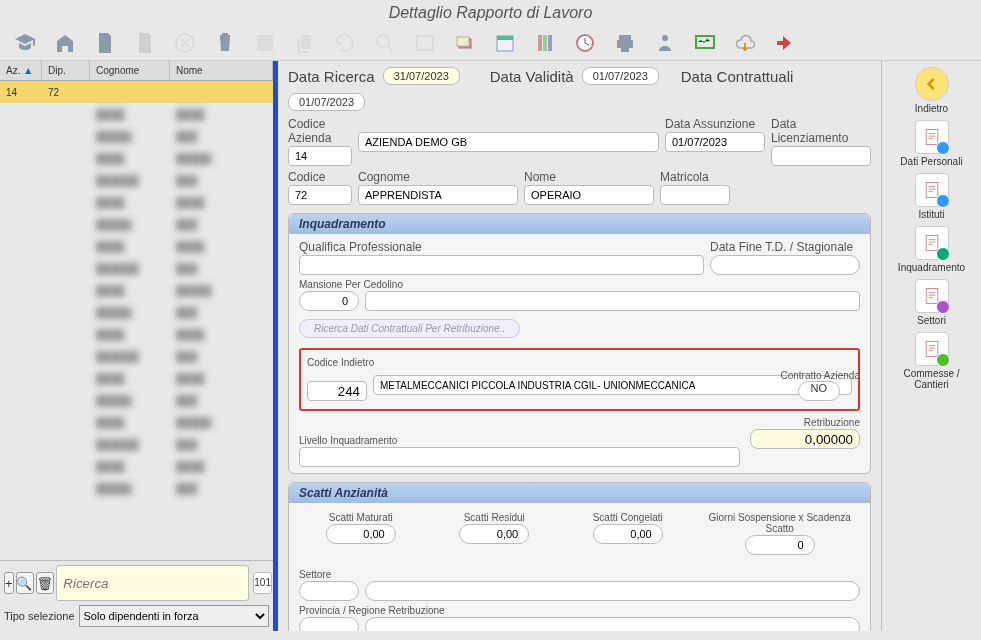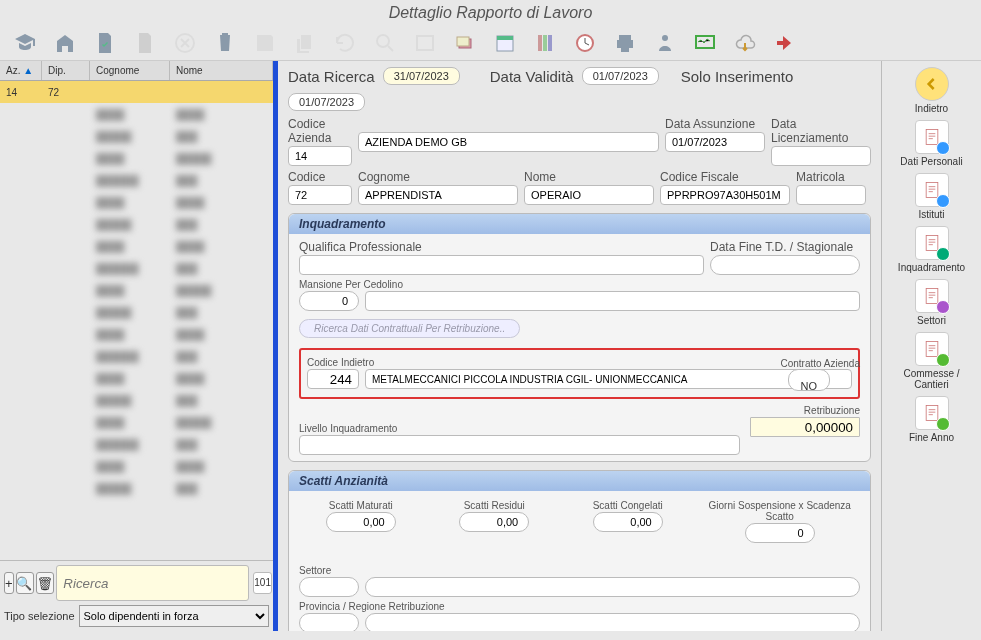--- a/index.html
+++ b/index.html
@@ -307,21 +307,21 @@
   </div>
 
   <div class="center">
     <div class="toprow">
       <span class="lbl">Data Ricerca</span>
       <span class="datebox hl">31/07/2023</span>
       <span style="width:14px"></span>
       <span class="lbl">Data Validità</span>
       <span class="datebox">01/07/2023</span>
       <span style="width:6px"></span>
-      <span class="lbl">Solo Inserimento</span>
+      <span class="lbl">Data Contrattuali</span>
       <span class="datebox">01/07/2023</span>
     </div>
 
     <div class="fieldrow">
       <div class="field" style="width:64px">
           <span class="fl">Codice Azienda</span>
           <input value="14" style="">
         </div>
       <div class="field" style="flex:1">
           <span class="fl">&nbsp;</span>
@@ -342,24 +342,20 @@
           <span class="fl">Codice</span>
           <input value="72" style="">
         </div>
       <div class="field" style="width:160px">
           <span class="fl">Cognome</span>
           <input value="APPRENDISTA" style="">
         </div>
       <div class="field" style="width:130px">
           <span class="fl">Nome</span>
           <input value="OPERAIO" style="">
-        </div>
-      <div class="field" style="width:130px">
-          <span class="fl">Codice Fiscale</span>
-          <input value="PPRPRO97A30H501M" style="">
         </div>
       <div class="field" style="width:70px">
           <span class="fl">Matricola</span>
           <input value="" style="">
         </div>
     </div>
 
     <div class="panel">
       <div class="panelhead">Inquadramento</div>
       <div class="panelbody">
@@ -376,49 +372,49 @@
         <div class="secthdr">Mansione Per Cedolino</div>
         <div class="fieldrow">
           <input class="rinput rightval" style="width: 60px;" value="0">
           <input style="flex: 1 1 0%; height: 20px; border: 1px solid rgb(187, 187, 187); border-radius: 4px; padding: 0px 6px;" value="">
         </div>
         <div class="smallbtn">Ricerca Dati Contrattuali Per Retribuzione..</div>
 
         <div class="highlight-box">
           <div class="secthdr">Codice Indietro</div>
           <div class="fieldrow" style="align-items:center">
-            <input class="rightval" style="width: 52px; height: 20px; border: 1px solid rgb(187, 187, 187); border-radius: 4px; padding: 0px 6px;" value="244">
+            <input class="rightval" style="width: 60px; height: 20px; border: 1px solid rgb(187, 187, 187); border-radius: 4px; padding: 0px 6px; margin-top: 12px;" value="244">
             <input style="flex: 1 1 0%; height: 20px; border: 1px solid rgb(187, 187, 187); border-radius: 4px; padding: 0px 6px; font-size: 10px;" value="METALMECCANICI PICCOLA INDUSTRIA CGIL- UNIONMECCANICA">
           </div>
         </div>
         <div style="display:flex;gap:10px;align-items:flex-end">
           <div style="flex:1">
             <div class="secthdr">Livello Inquadramento</div>
             <input style="width: 100%; height: 20px; border: 1px solid rgb(187, 187, 187); border-radius: 4px; padding: 0px 6px;" value="">
           </div>
           <div style="width:110px;text-align:right;position:relative;top:-18px">
             <div class="secthdr" style="position:absolute;top:-32px;right:0">Contratto Azienda</div>
-            <span class="rinput" style="position:absolute;top:-18px;right:30px;padding:10px 12px">NO</span>
+            <span class="rinput" style="position:absolute;top:-18px;right:20px;padding:0 12px">NO</span>
             <div class="secthdr" style="margin-top:18px">Retribuzione</div>
-            <input class="yellow rightval" style="width: 100%; height: 20px; border: 1px solid rgb(187, 187, 187); border-radius: 1px; padding: 4px 6px;" value="0,00000">
+            <input class="yellow rightval" style="width: 100%; height: 20px; border: 1px solid rgb(187, 187, 187); border-radius: 8px; padding: 4px 6px;" value="0,00000">
           </div>
         </div>
       </div>
     </div>
 
     <div class="panel">
       <div class="panelhead">Scatti Anzianità</div>
       <div class="panelbody">
         <div style="display:flex;gap:10px;text-align:center">
           <div style="flex:1"><div class="secthdr">Scatti Maturati</div><input class="rinput rightval" style="width: 70px;" value="0,00"></div>
           <div style="flex:1"><div class="secthdr">Scatti Residui</div><input class="rinput rightval" style="width: 70px;" value="0,00"></div>
           <div style="flex:1"><div class="secthdr">Scatti Congelati</div><input class="rinput rightval" style="width: 70px;" value="0,00"></div>
           <div style="flex:1.3"><div class="secthdr">Giorni Sospensione x Scadenza Scatto</div><input class="rinput rightval" style="width: 70px;" value="0"></div>
         </div>
-        <div class="secthdr" style="margin-top:22px">Settore</div>
+        <div class="secthdr" style="margin-top:14px">Settore</div>
         <div class="fieldrow">
             <input class="rinput" style="width: 60px;">
             <input style="flex: 1 1 0%; height: 20px; border: 1px solid rgb(187, 187, 187); border-radius: 10px; padding: 0px 6px;">
           </div>
         <div class="secthdr">Provincia / Regione Retribuzione</div>
         <div class="fieldrow">
             <input class="rinput" style="width: 60px;">
             <input style="flex: 1 1 0%; height: 20px; border: 1px solid rgb(187, 187, 187); border-radius: 10px; padding: 0px 6px;">
           </div>
         <div style="display:flex;gap:29px">
@@ -481,24 +477,14 @@
     <div class="navbtn">
         <div class="pic">
           <svg width="20" height="24" viewBox="0 0 24 24">
             <rect x="5" y="3" width="14" height="18" fill="#fff" stroke="#c77"></rect>
             <path stroke="#c77" d="M8 8h8M8 11h8M8 14h5"></path>
           </svg>
           <div class="dot" style="background:#5b3"></div>
         </div>
         <div class="lbl">Commesse / Cantieri</div>
       </div>
-    <div class="navbtn">
-        <div class="pic">
-          <svg width="20" height="24" viewBox="0 0 24 24">
-            <rect x="5" y="3" width="14" height="18" fill="#fff" stroke="#c77"></rect>
-            <path stroke="#c77" d="M8 8h8M8 11h8M8 14h5"></path>
-          </svg>
-          <div class="dot" style="background:#5b3"></div>
-        </div>
-        <div class="lbl">Fine Anno</div>
-      </div>
   </div>
 </div>
 
 </body></html>

